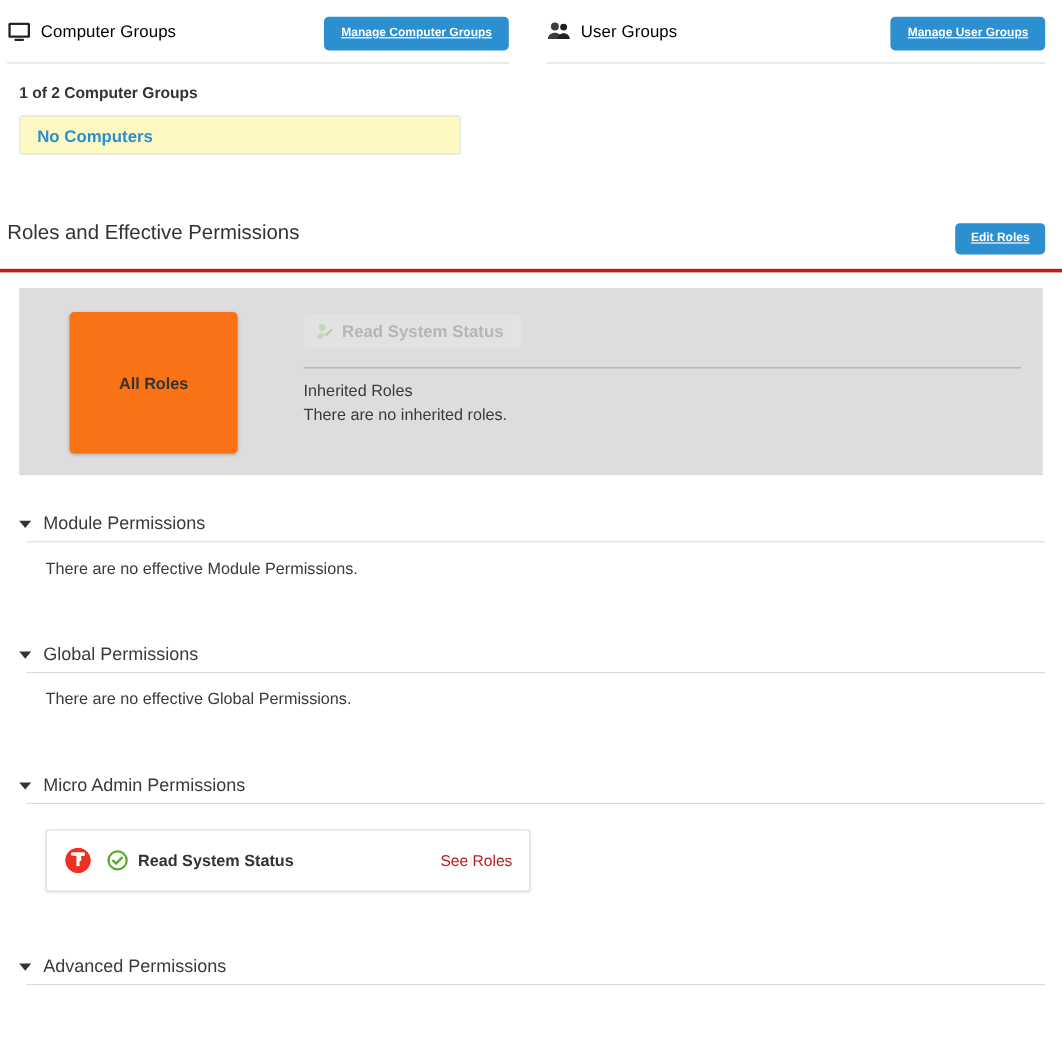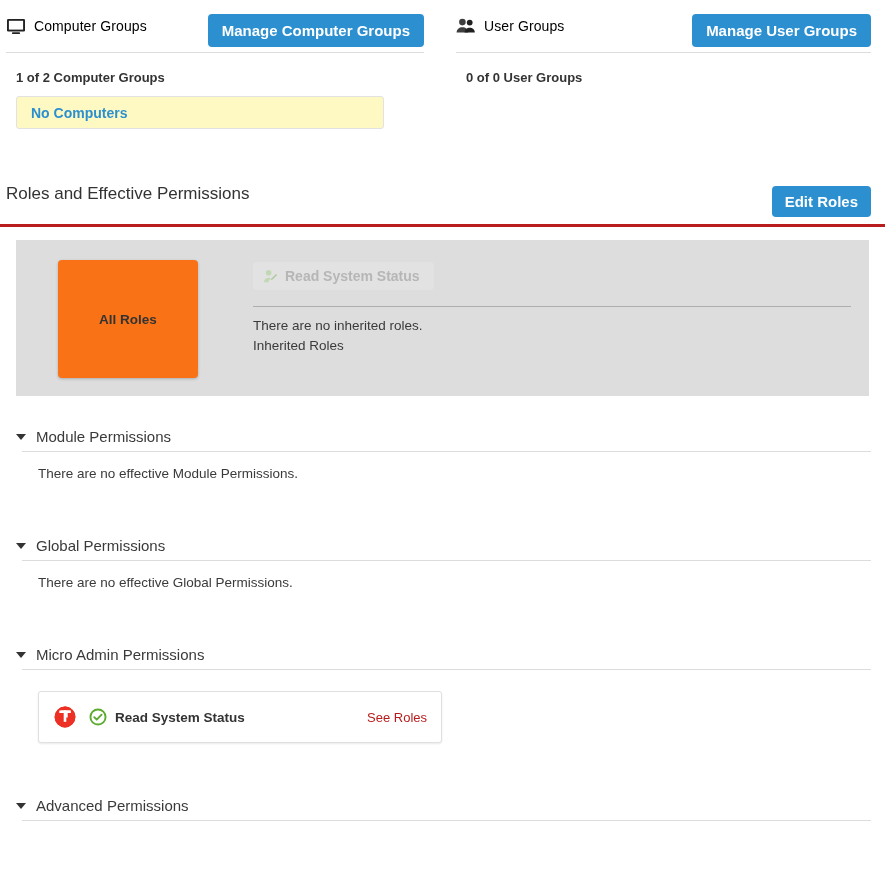--- a/index.html
+++ b/index.html
@@ -49,26 +49,27 @@
     width: 20px;
     height: 20px;
     color: #222;
   }
   .btn-blue {
     background: #2b8fd0;
     color: #ffffff;
     border: none;
     border-radius: 4px;
     font-family: "Liberation Sans", sans-serif;
-    font-size: 15px;
+    font-size: 10px;
     font-weight: bold;
     padding: 9px 14px;
     cursor: pointer;
     line-height: 1;
     white-space: nowrap;
+    text-decoration: underline;
   }
   .panel-head .btn-blue {
     position: absolute;
     right: 0;
     top: 14px;
   }
 
   .count-line {
     font-size: 13px;
     font-weight: bold;
@@ -279,21 +280,20 @@
           <circle cx="6.4" cy="5.1" r="3.3" fill="#3d3d3d"></circle>
           <path d="M0.6 15.6c0-3.3 2.6-5.3 5.8-5.3s5.8 2 5.8 5.3z" fill="#3d3d3d"></path>
           <circle cx="13.7" cy="5.6" r="2.9" fill="#202020"></circle>
           <path d="M8.6 15.6c0-3 2.3-4.9 5.1-4.9s5.1 1.9 5.1 4.9z" fill="#202020"></path>
         </svg>
       </span>
       <span class="panel-title">User Groups</span>
       <button class="btn-blue">Manage User Groups</button>
     </div>
 
-    <div class="count-line">0 of 0 User Groups</div>
   </div>
 </div>
 
 <div class="roles-header">
   <span class="roles-header-title">Roles and Effective Permissions</span>
   <button class="btn-blue">Edit Roles</button>
 </div>
 
 <div class="roles-panel">
   <div class="all-roles-card">
@@ -308,22 +308,22 @@
           <circle cx="6" cy="4" r="3" fill="#b9d6a4"></circle>
           <path d="M1.2 14c0-3 2.2-4.8 4.8-4.8 1 0 1.9.2 2.6.7L6 12.6V14z" fill="#b9d6a4"></path>
           <path d="M13.9 5.2l1.1 1.1-5.1 5.1-1.5.4.4-1.5z" fill="#9dc484"></path>
         </svg>
       </span>
       <span>Read System Status</span>
     </div>
 
     <hr class="roles-divider">
 
+    <div class="roles-sub">Inherited Roles</div>
     <div class="roles-sub">There are no inherited roles.</div>
-    <div class="roles-sub">Inherited Roles</div>
   </div>
 </div>
 
 <div class="perm-section sec-module">
   <div class="perm-head">
     <span class="caret"></span>
     <span>Module Permissions</span>
   </div>
   <hr class="perm-rule">
   <div class="perm-empty">There are no effective Module Permissions.</div>

